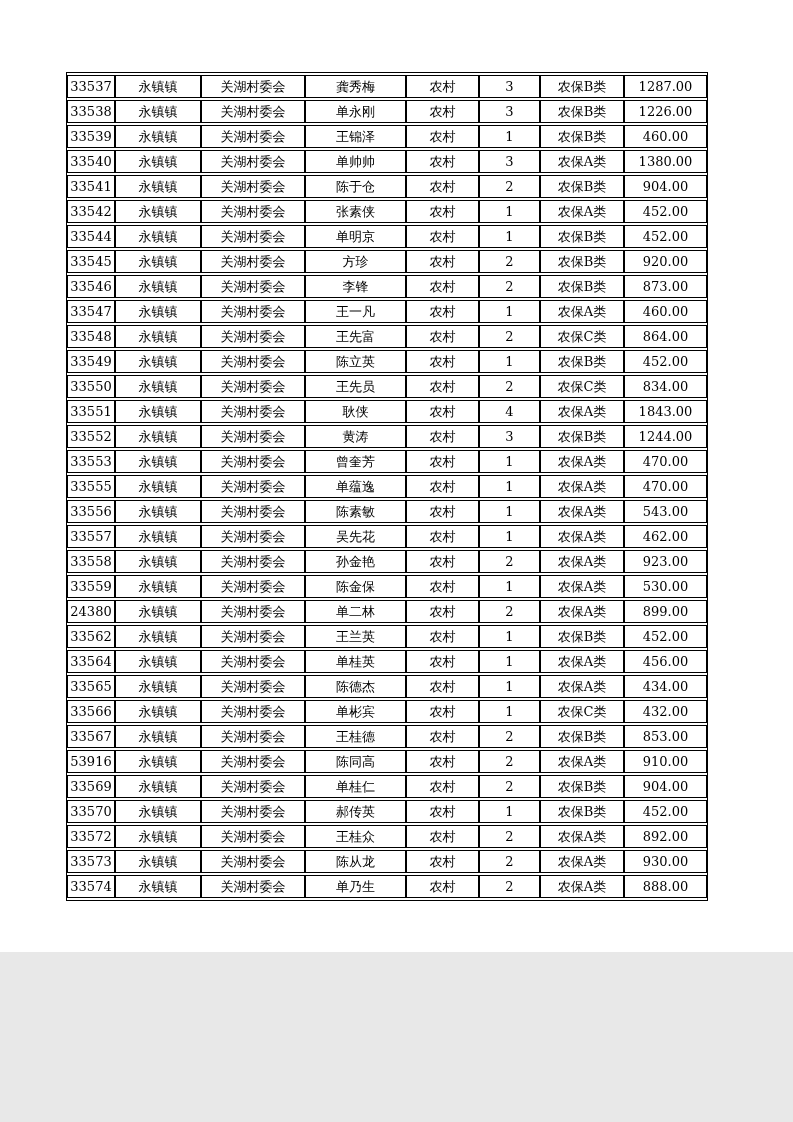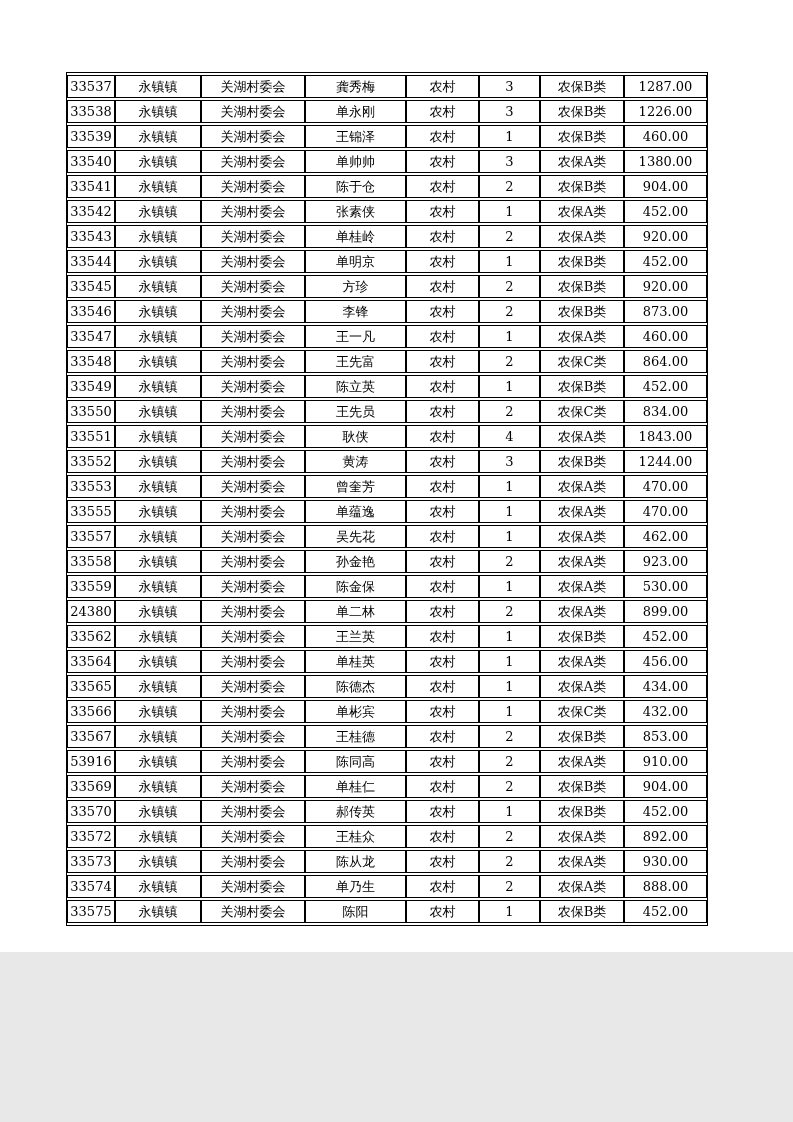--- a/index.html
+++ b/index.html
@@ -108,30 +108,20 @@
           <td>33542</td>
           <td>永镇镇</td>
           <td>关湖村委会</td>
           <td>张素侠</td>
           <td>农村</td>
           <td>1</td>
           <td>农保A类</td>
           <td>452.00</td>
         </tr>
         <tr>
-          <td>33543</td>
-          <td>永镇镇</td>
-          <td>关湖村委会</td>
-          <td>单桂岭</td>
-          <td>农村</td>
-          <td>2</td>
-          <td>农保A类</td>
-          <td>920.00</td>
-        </tr>
-        <tr>
           <td>33544</td>
           <td>永镇镇</td>
           <td>关湖村委会</td>
           <td>单明京</td>
           <td>农村</td>
           <td>1</td>
           <td>农保B类</td>
           <td>452.00</td>
         </tr>
         <tr>
@@ -228,20 +218,30 @@
           <td>33555</td>
           <td>永镇镇</td>
           <td>关湖村委会</td>
           <td>单蕴逸</td>
           <td>农村</td>
           <td>1</td>
           <td>农保A类</td>
           <td>470.00</td>
         </tr>
         <tr>
+          <td>33556</td>
+          <td>永镇镇</td>
+          <td>关湖村委会</td>
+          <td>陈素敏</td>
+          <td>农村</td>
+          <td>1</td>
+          <td>农保A类</td>
+          <td>543.00</td>
+        </tr>
+        <tr>
           <td>33557</td>
           <td>永镇镇</td>
           <td>关湖村委会</td>
           <td>吴先花</td>
           <td>农村</td>
           <td>1</td>
           <td>农保A类</td>
           <td>462.00</td>
         </tr>
         <tr>
@@ -376,26 +376,16 @@
         </tr>
         <tr>
           <td>33574</td>
           <td>永镇镇</td>
           <td>关湖村委会</td>
           <td>单乃生</td>
           <td>农村</td>
           <td>2</td>
           <td>农保A类</td>
           <td>888.00</td>
-        </tr>
-        <tr>
-          <td>33575</td>
-          <td>永镇镇</td>
-          <td>关湖村委会</td>
-          <td>陈阳</td>
-          <td>农村</td>
-          <td>1</td>
-          <td>农保B类</td>
-          <td>452.00</td>
         </tr>
       </tbody>
   </table>
 </div>
 
 </body></html>

